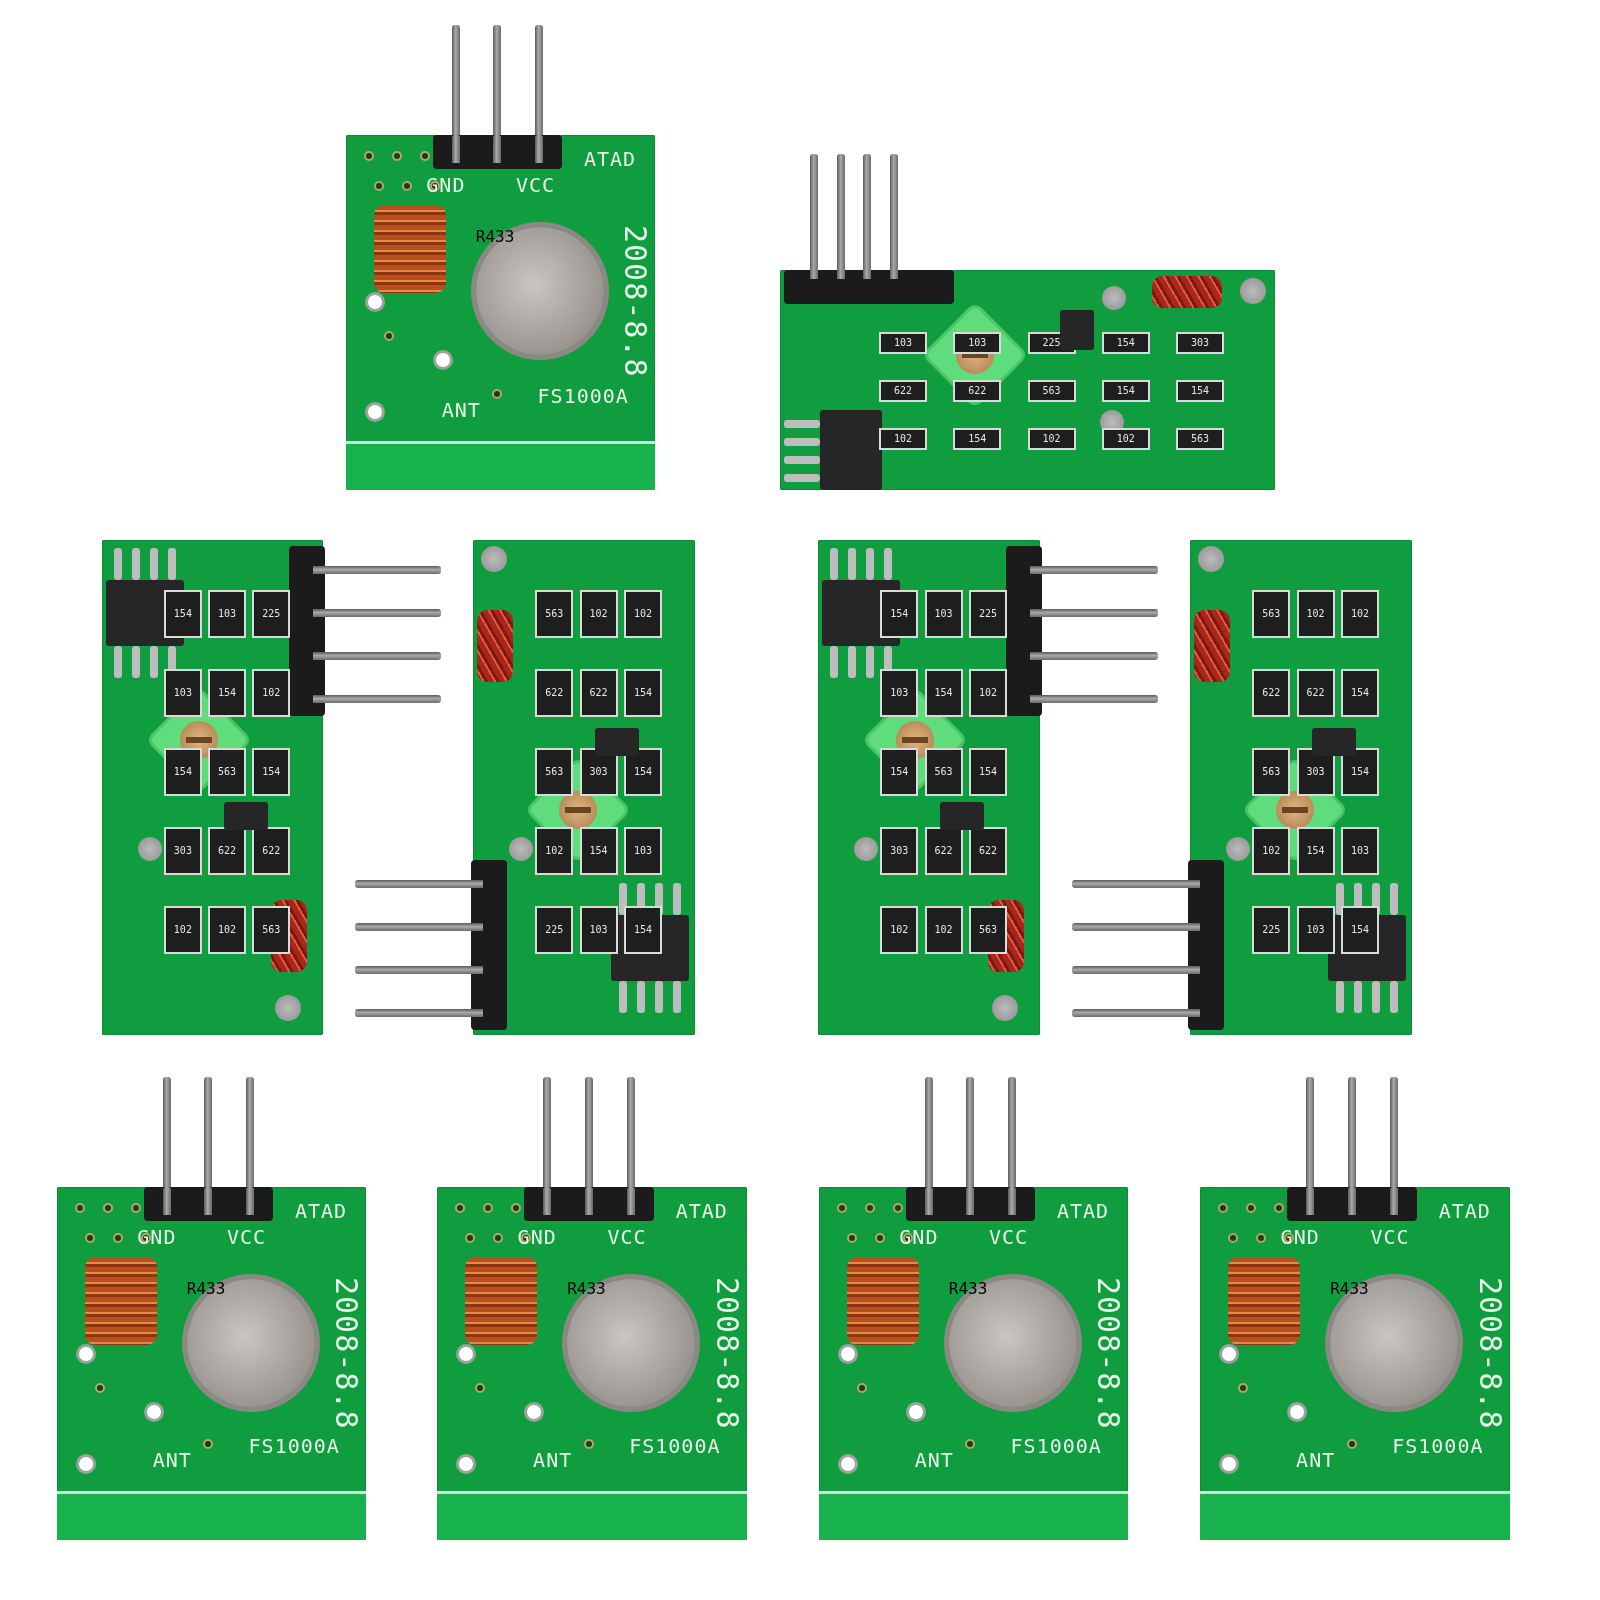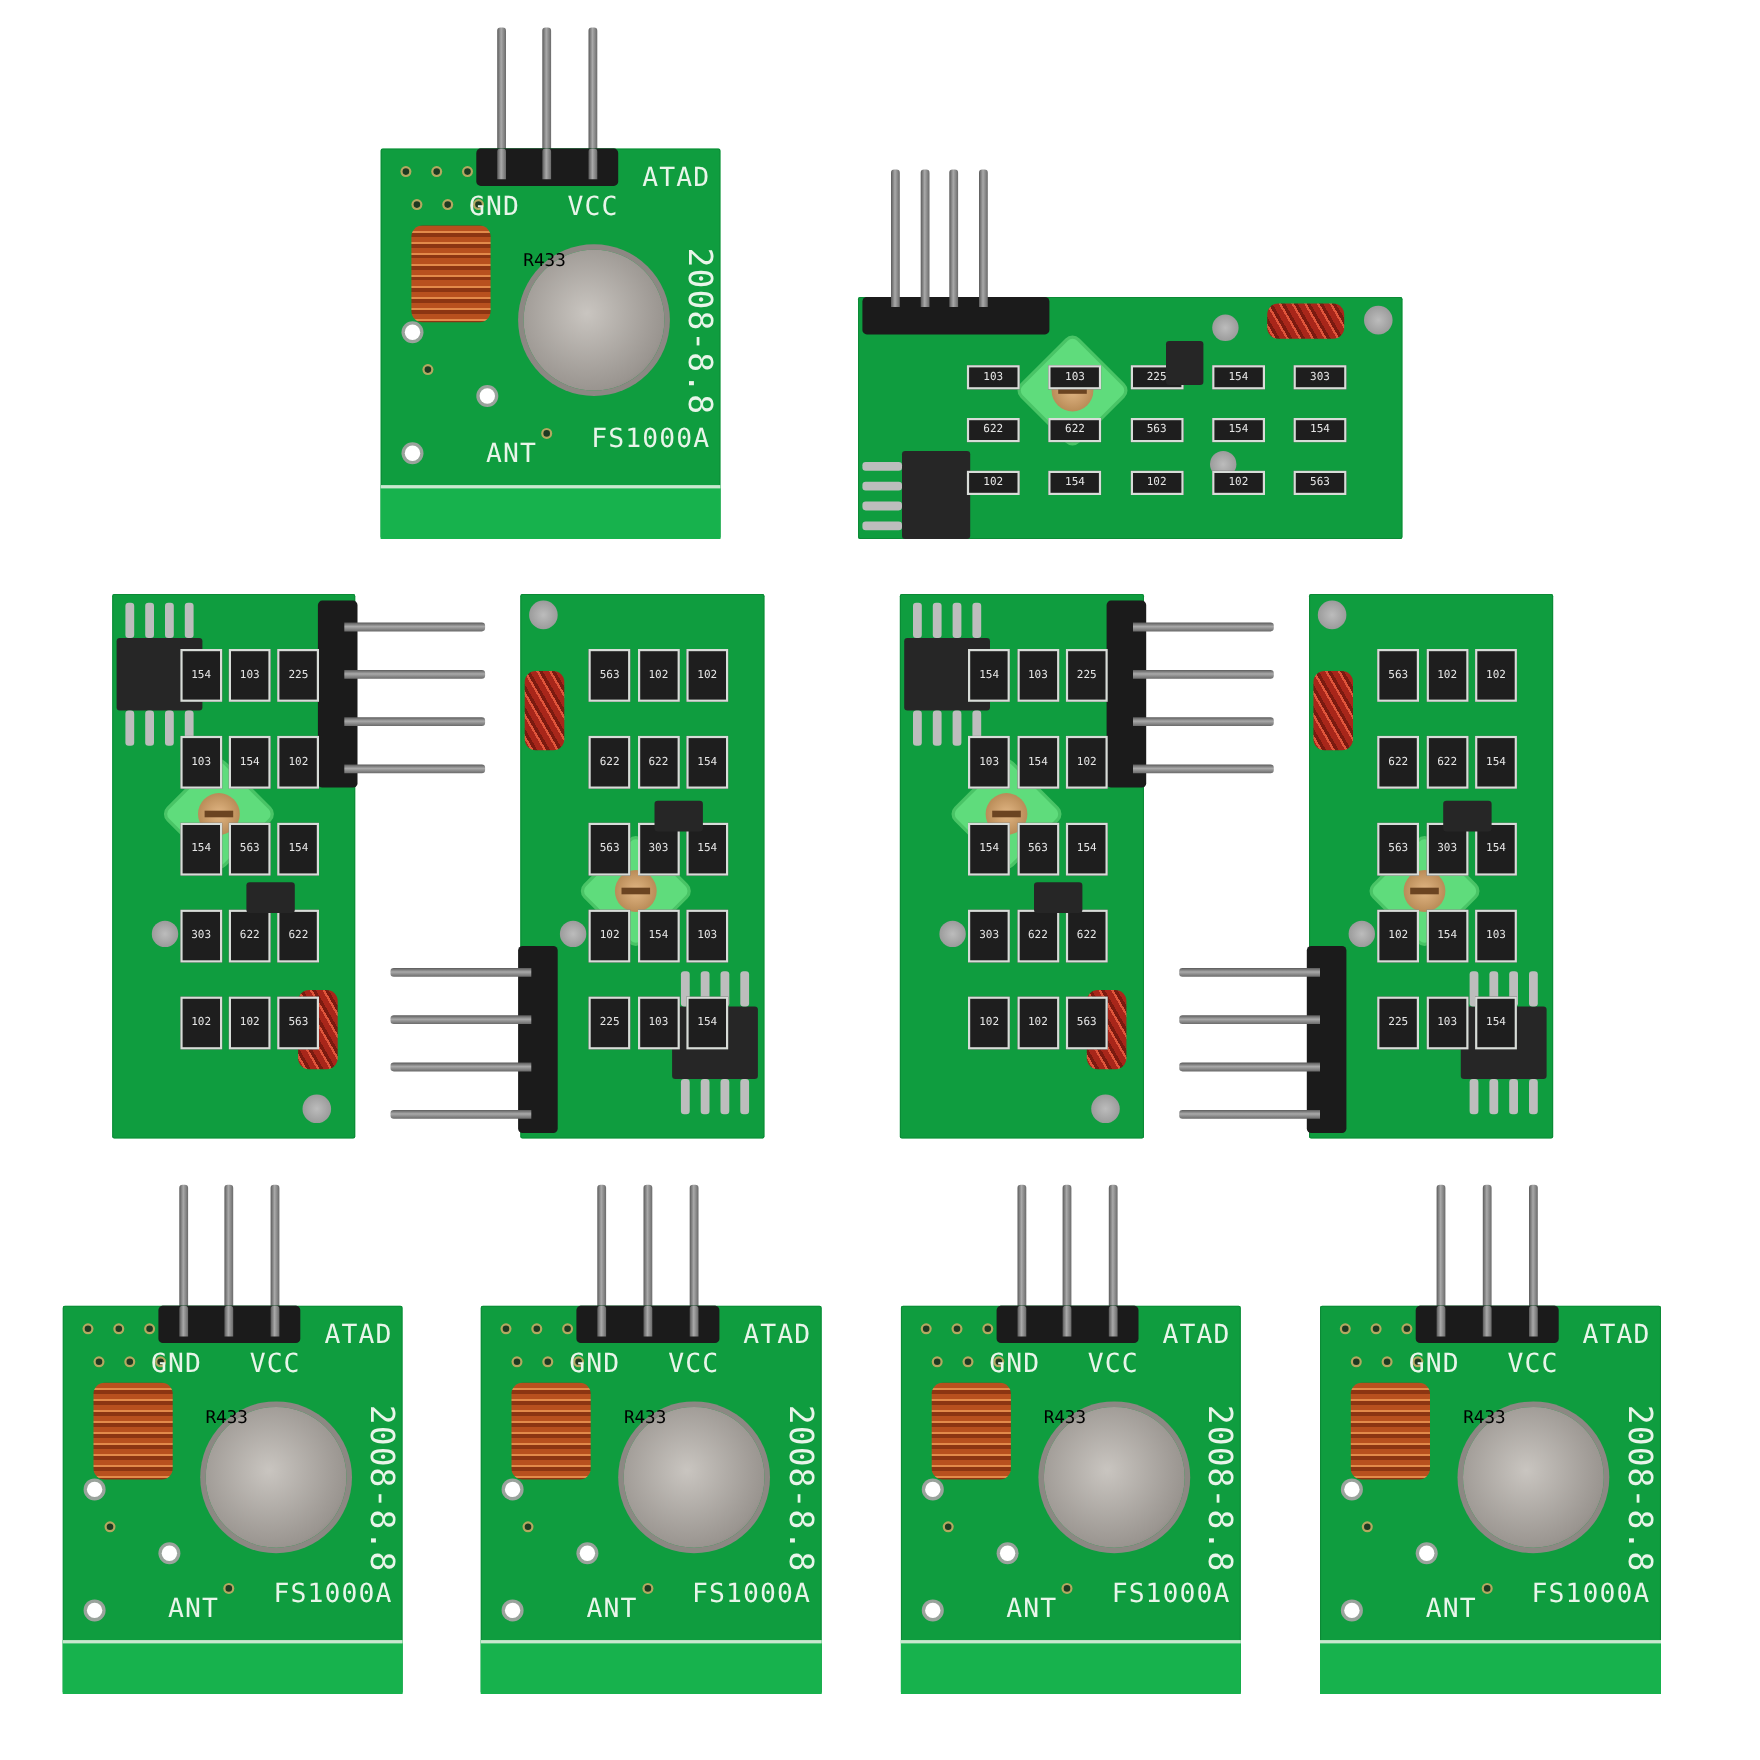--- a/index.html
+++ b/index.html
@@ -3,21 +3,21 @@
 <meta charset="utf-8">
 <style>
   html,body{margin:0;padding:0;background:#ffffff;}
   #stage{position:relative;width:1600px;height:1600px;background:#ffffff;overflow:hidden;font-family:"DejaVu Sans Mono","Liberation Mono",monospace;}
   .pcb{position:absolute;background:#0f9d3f;border-radius:2px;box-shadow:inset 0 0 0 1px #0c8a36;}
   .tx-strip{position:absolute;left:0;right:0;bottom:0;height:46px;background:#17b24d;border-top:3px solid #c9e8cf;}
   .pin{position:absolute;background:linear-gradient(90deg,#5a5a5a,#a9a9a9 45%,#6a6a6a);border-radius:3px 3px 0 0;}
   .pin-h{position:absolute;background:linear-gradient(180deg,#5a5a5a,#a9a9a9 45%,#6a6a6a);border-radius:0 3px 3px 0;}
   .pin-h.left{border-radius:3px 0 0 3px;}
   .header{position:absolute;background:#1b1b1b;border-radius:4px;}
-  .label{position:absolute;color:#e8f5e9;font-size:24px;letter-spacing:1px;white-space:nowrap;}
+  .label{position:absolute;color:#e8f5e9;font-size:20px;letter-spacing:1px;white-space:nowrap;}
   .label.vert{transform:rotate(90deg);transform-origin:left top;font-size:30px;}
   .coil{position:absolute;border-radius:10px;background:repeating-linear-gradient(180deg,#b8501e 0 5px,#e38a4a 5px 7px,#8c3512 7px 10px);}
   .coil-small{position:absolute;border-radius:10px;background:repeating-linear-gradient(60deg,#a8261a 0 5px,#e0553b 5px 7px,#7a1a10 7px 10px);}
   .crystal{position:absolute;border-radius:50%;background:radial-gradient(circle at 45% 45%,#c9c5c0,#9a9590 70%,#6f6b66);box-shadow:0 0 0 5px #8c8883;}
   .hole{position:absolute;border-radius:50%;background:#ffffff;box-shadow:0 0 0 3px #9aa39c;}
   .via{position:absolute;width:6px;height:6px;border-radius:50%;background:#1d3a22;box-shadow:0 0 0 2px #b4a860;}
   .ic{position:absolute;background:#262626;border-radius:3px;}
   .ic-leg{position:absolute;background:#bdbdbd;border-radius:3px;}
   .trimmer{position:absolute;background:#5fdc7c;transform:rotate(45deg);border-radius:6px;box-shadow:0 0 0 3px #49c466;}
   .screw{position:absolute;border-radius:50%;background:radial-gradient(circle,#e1b684,#a97a45);}

